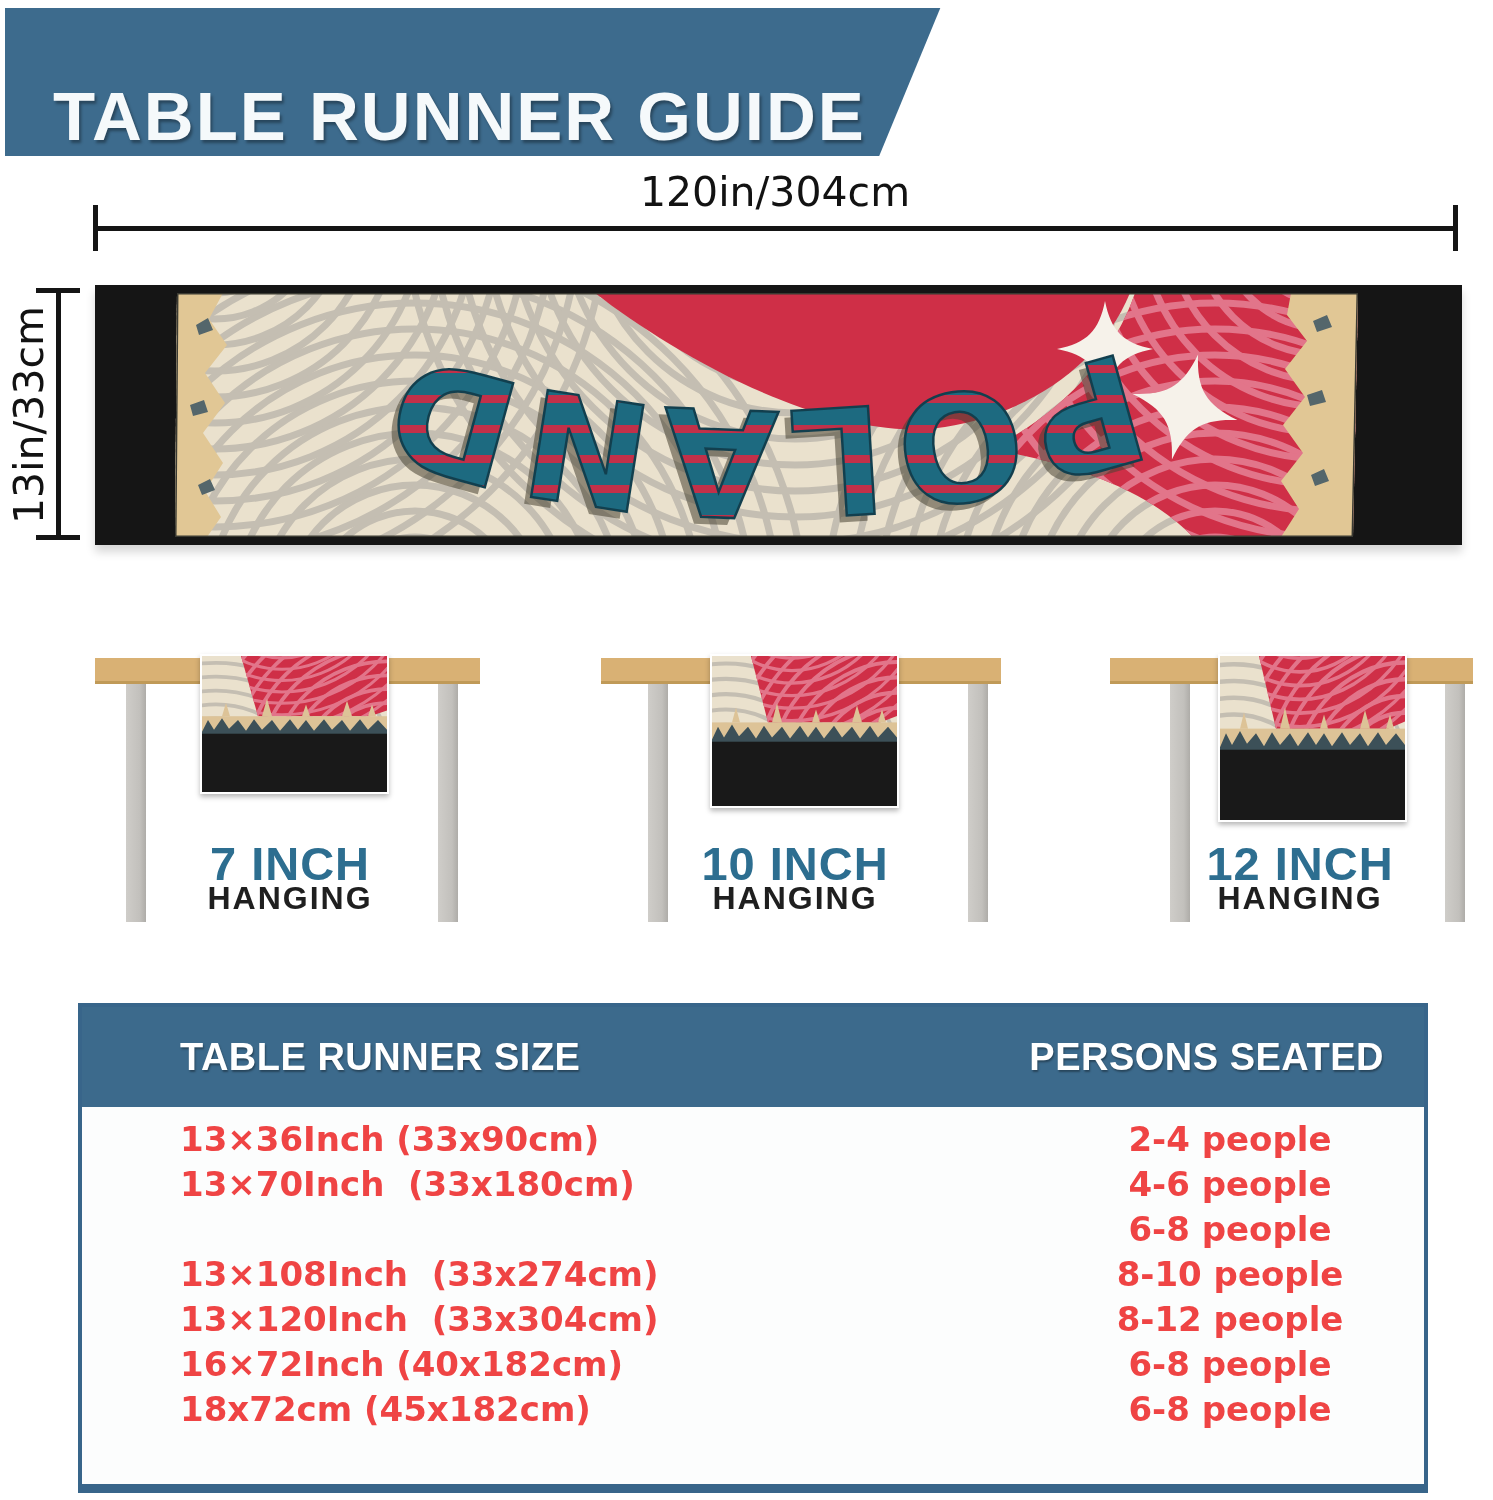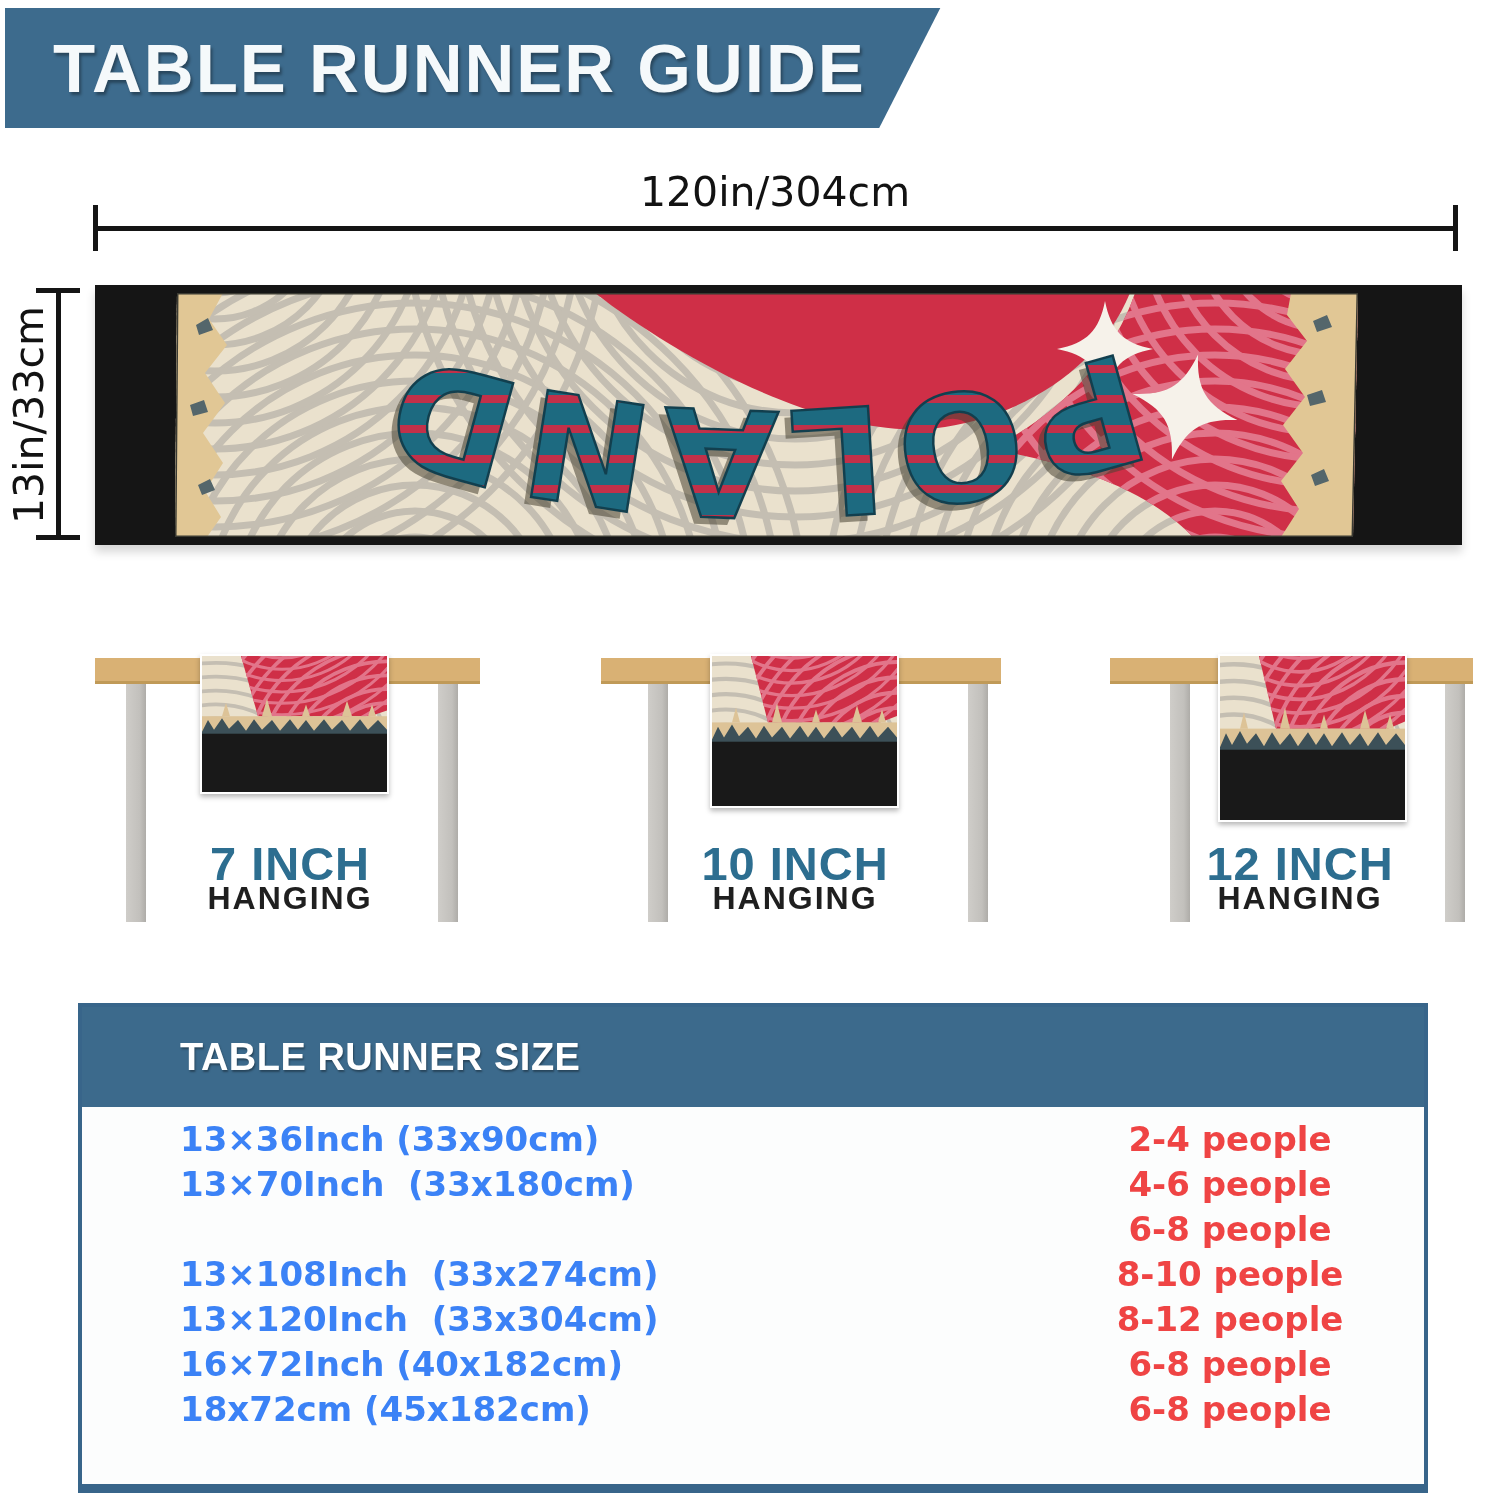--- a/index.html
+++ b/index.html
@@ -1,21 +1,21 @@
 <!DOCTYPE html>
 <html><head>
 <meta charset="utf-8">
 <style>
   html,body{margin:0;padding:0;background:#ffffff;}
   .stage{position:relative;width:1493px;height:1500px;background:#ffffff;overflow:hidden;
          font-family:"Liberation Sans",sans-serif;}
 
   
-  .banner{position:absolute;left:5px;top:8px;width:940px;height:120px;background:#3d6b8d;
-          clip-path:polygon(0 0,99.5% 0,93% 100%,0 100%);display:flex;align-items:center;}
+  .banner{position:absolute;left:5px;top:8px;width:940px;height:148px;background:#3d6b8d;
+          clip-path:polygon(0 0,99.5% 0,93% 100%,0 100%);display:flex;align-items:flex-end;}
   .banner h1{margin:0 0 0 48px;font-size:69px;font-weight:bold;color:#f5f9fb;letter-spacing:2px;
              text-shadow:2px 3px 3px rgba(0,0,0,.35);}
 
   
   .dim-label{position:absolute;color:#121212;font-family:"DejaVu Sans",sans-serif;font-size:41px;}
   .w-label{left:475px;top:168px;width:600px;text-align:center;}
   .dim-line-h{position:absolute;left:95px;top:226px;width:1363px;height:5px;background:#151515;}
   .cap-v{position:absolute;top:205px;width:5px;height:46px;background:#151515;}
   .cap-v.left{left:93px;} .cap-v.right{left:1453px;}
   .dim-line-v{position:absolute;left:56px;top:290px;width:5px;height:250px;background:#151515;}
@@ -42,21 +42,21 @@
   
   .size-table{position:absolute;left:78px;top:1003px;width:1350px;height:490px;background:#fcfdfd;
               border:4px solid #38658a;border-bottom-width:9px;box-sizing:border-box;}
   .size-table .thead{height:100px;background:#3c6a8c;display:flex;align-items:center;
                      justify-content:space-between;padding:0 40px 0 98px;}
   .size-table .thead span{color:#ffffff;font-size:38px;font-weight:bold;letter-spacing:.5px;
                           text-shadow:1px 2px 2px rgba(0,0,0,.35);}
   .rows{padding-top:9px;}
   .row{position:relative;height:45px;display:flex;align-items:center;}
   .cell-size{margin-left:98px;font-family:"DejaVu Sans",sans-serif;font-size:34px;font-weight:bold;
-             color:#3b82f6;white-space:pre;}
+             color:#ef4444;white-space:pre;}
   .cell-seats{position:absolute;left:958px;width:380px;text-align:center;
               font-family:"DejaVu Sans",sans-serif;font-size:34px;font-weight:bold;color:#ef4444;}
 </style>
 </head>
 <body>
 
 <div class="stage">
 
   <div class="banner">
     <h1>TABLE RUNNER GUIDE</h1>
@@ -198,20 +198,21 @@
           <use href="#clothArt" width="185" height="140"></use>
         </svg>
     </div>
     <div class="hang-size" style="left:1140px;">12 INCH</div>
     <div class="hang-word" style="left:1140px;">HANGING</div>
   </div>
 
   <div class="size-table">
     <div class="thead">
       <span>TABLE RUNNER SIZE</span>
+      <span>PERSONS SEATED</span>
     </div>
     <div class="rows">
       <div class="row">
         <span class="cell-size">13×36Inch (33x90cm)</span>
         <span class="cell-seats">2-4 people</span>
       </div>
       <div class="row">
         <span class="cell-size">13×70Inch  (33x180cm)</span>
         <span class="cell-seats">4-6 people</span>
       </div>

